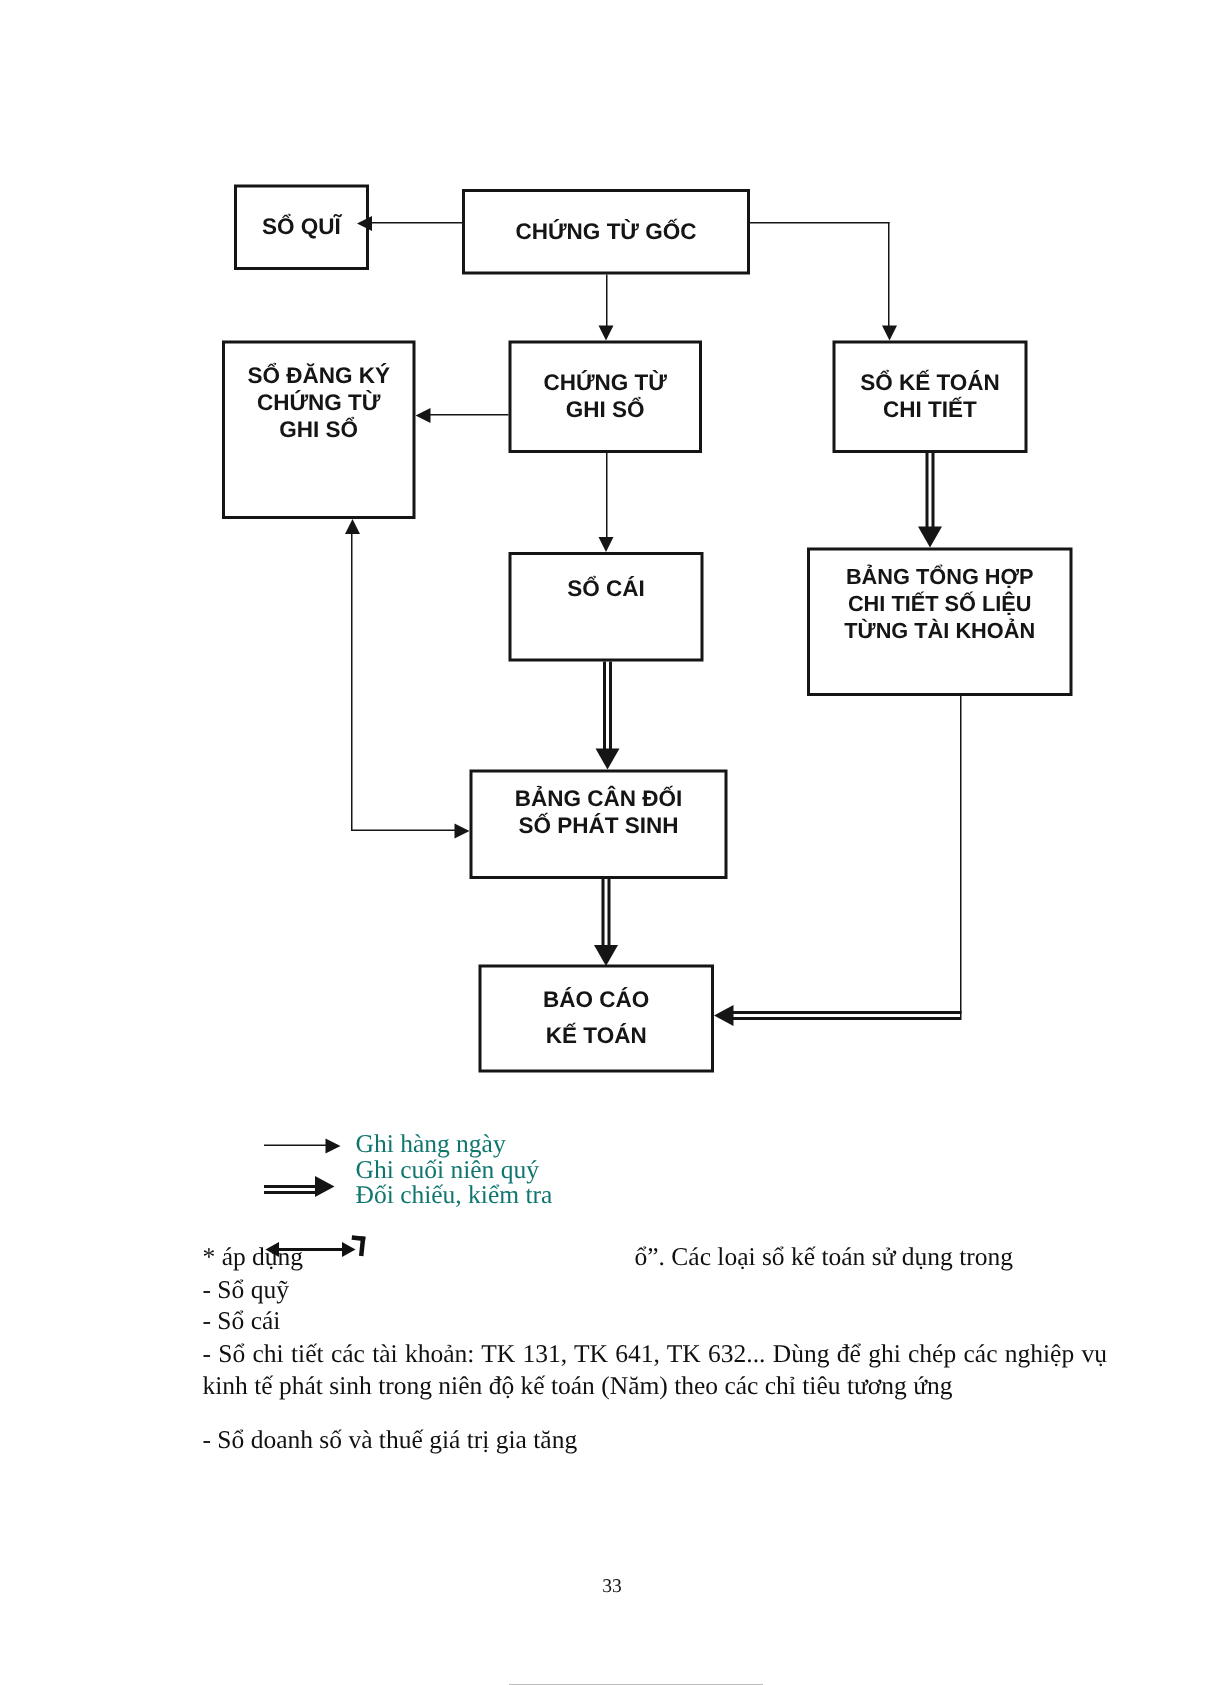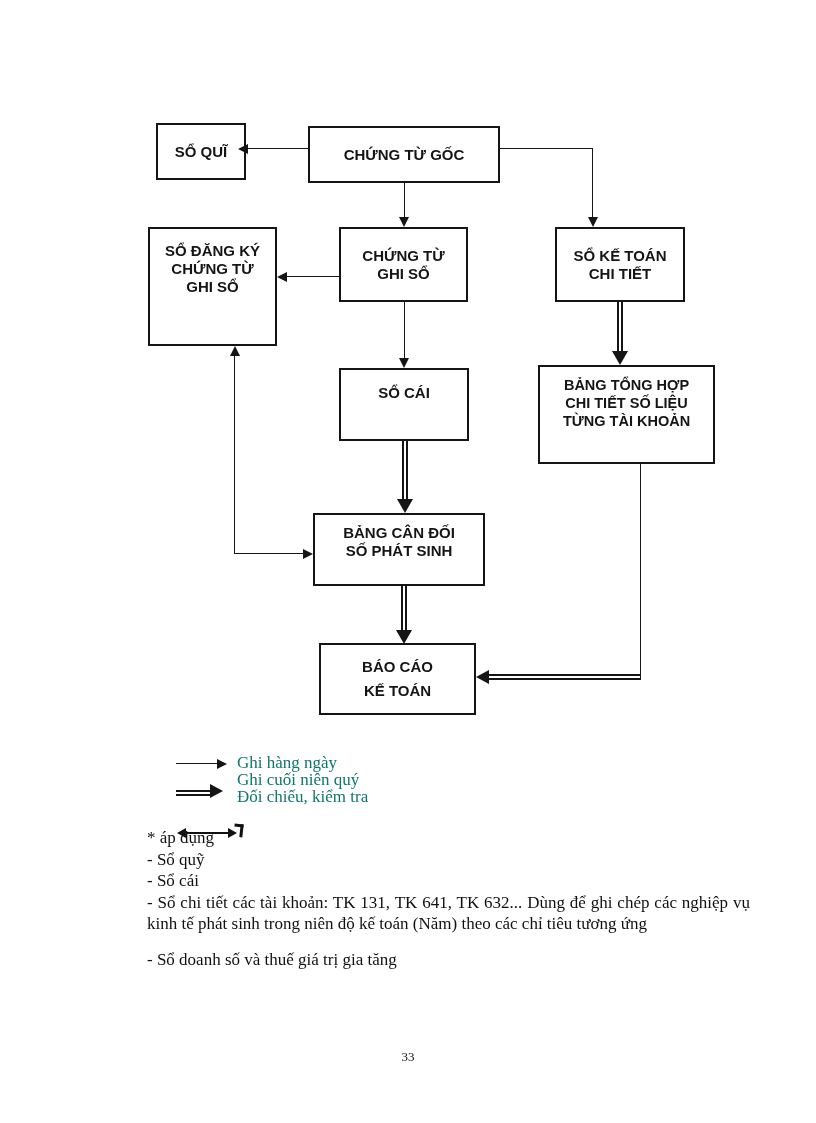--- a/index.html
+++ b/index.html
@@ -28,21 +28,21 @@
   .ah-up    { border-left:5px solid transparent; border-right:5px solid transparent; border-bottom:10px solid #151515; }
   .ah-left  { border-top:5px solid transparent; border-bottom:5px solid transparent; border-right:10px solid #151515; }
   .ah-right { border-top:5px solid transparent; border-bottom:5px solid transparent; border-left:10px solid #151515; }
   .ah-down-big  { border-left:8px solid transparent; border-right:8px solid transparent; border-top:14px solid #151515; }
   .ah-left-big  { border-top:7px solid transparent; border-bottom:7px solid transparent; border-right:13px solid #151515; }
   .ah-right-big { border-top:7px solid transparent; border-bottom:7px solid transparent; border-left:13px solid #151515; }
   
   .legend-label { position:absolute; left:237px; font-size:17px; line-height:17px; color:#0f766e; }
   
   #body-text { position:absolute; left:135px; top:827px; width:603px;
-    font-size:17px; line-height:21.4px; color:#111;margin-left:12px; }
+    font-size:17px; line-height:21.4px; color:#111; }
   .p-line { display:block; }
   .p-justify { text-align:justify; }
   #para1-row { position:relative; height:22px; }
   #para1-prefix { position:absolute; left:0; top:0; }
   #para1-suffix { position:absolute; left:288px; top:0; }
   #bullet4 { margin-top:14px; }
   
   #artifact-line  { position:absolute; left:184px; top:832px; width:48px; border-top:2px solid #111; }
   #artifact-left  { position:absolute; left:177px; top:828px; width:0; height:0;
                     border-top:5px solid transparent; border-bottom:5px solid transparent; border-right:9px solid #111; }
@@ -140,20 +140,21 @@
   <div class="ah ah-right" style="left:217px;top:759px;"></div>
   <span class="legend-label" style="top:754px;">Ghi hàng ngày</span>
   <span class="legend-label" style="top:771px;">Ghi cuối niên quý</span>
   <span class="legend-label" style="top:788px;">Đối chiếu, kiểm tra</span>
   <div class="dhline" style="left:176px;top:790px;width:35px;"></div>
   <div class="ah ah-right-big" style="left:210px;top:784px;"></div>
 
   <div id="body-text">
     <div id="para1-row">
       <span id="para1-prefix">* áp dụng</span>
+      <span id="para1-suffix">ổ”. Các loại  sổ kế toán sử dụng trong</span>
     </div>
     <span class="p-line">- Sổ quỹ</span>
     <span class="p-line">- Sổ cái</span>
     <div class="p-justify">- Sổ chi tiết các tài khoản: TK 131, TK 641, TK 632... Dùng để ghi chép các nghiệp vụ kinh tế phát sinh trong niên độ kế toán (Năm) theo các chỉ tiêu tương ứng</div>
     <span class="p-line" id="bullet4">- Sổ doanh số và thuế giá trị gia tăng</span>
   </div>
 
   <div id="artifact-line"></div>
   <div id="artifact-left"></div>
   <div id="artifact-right"></div>

